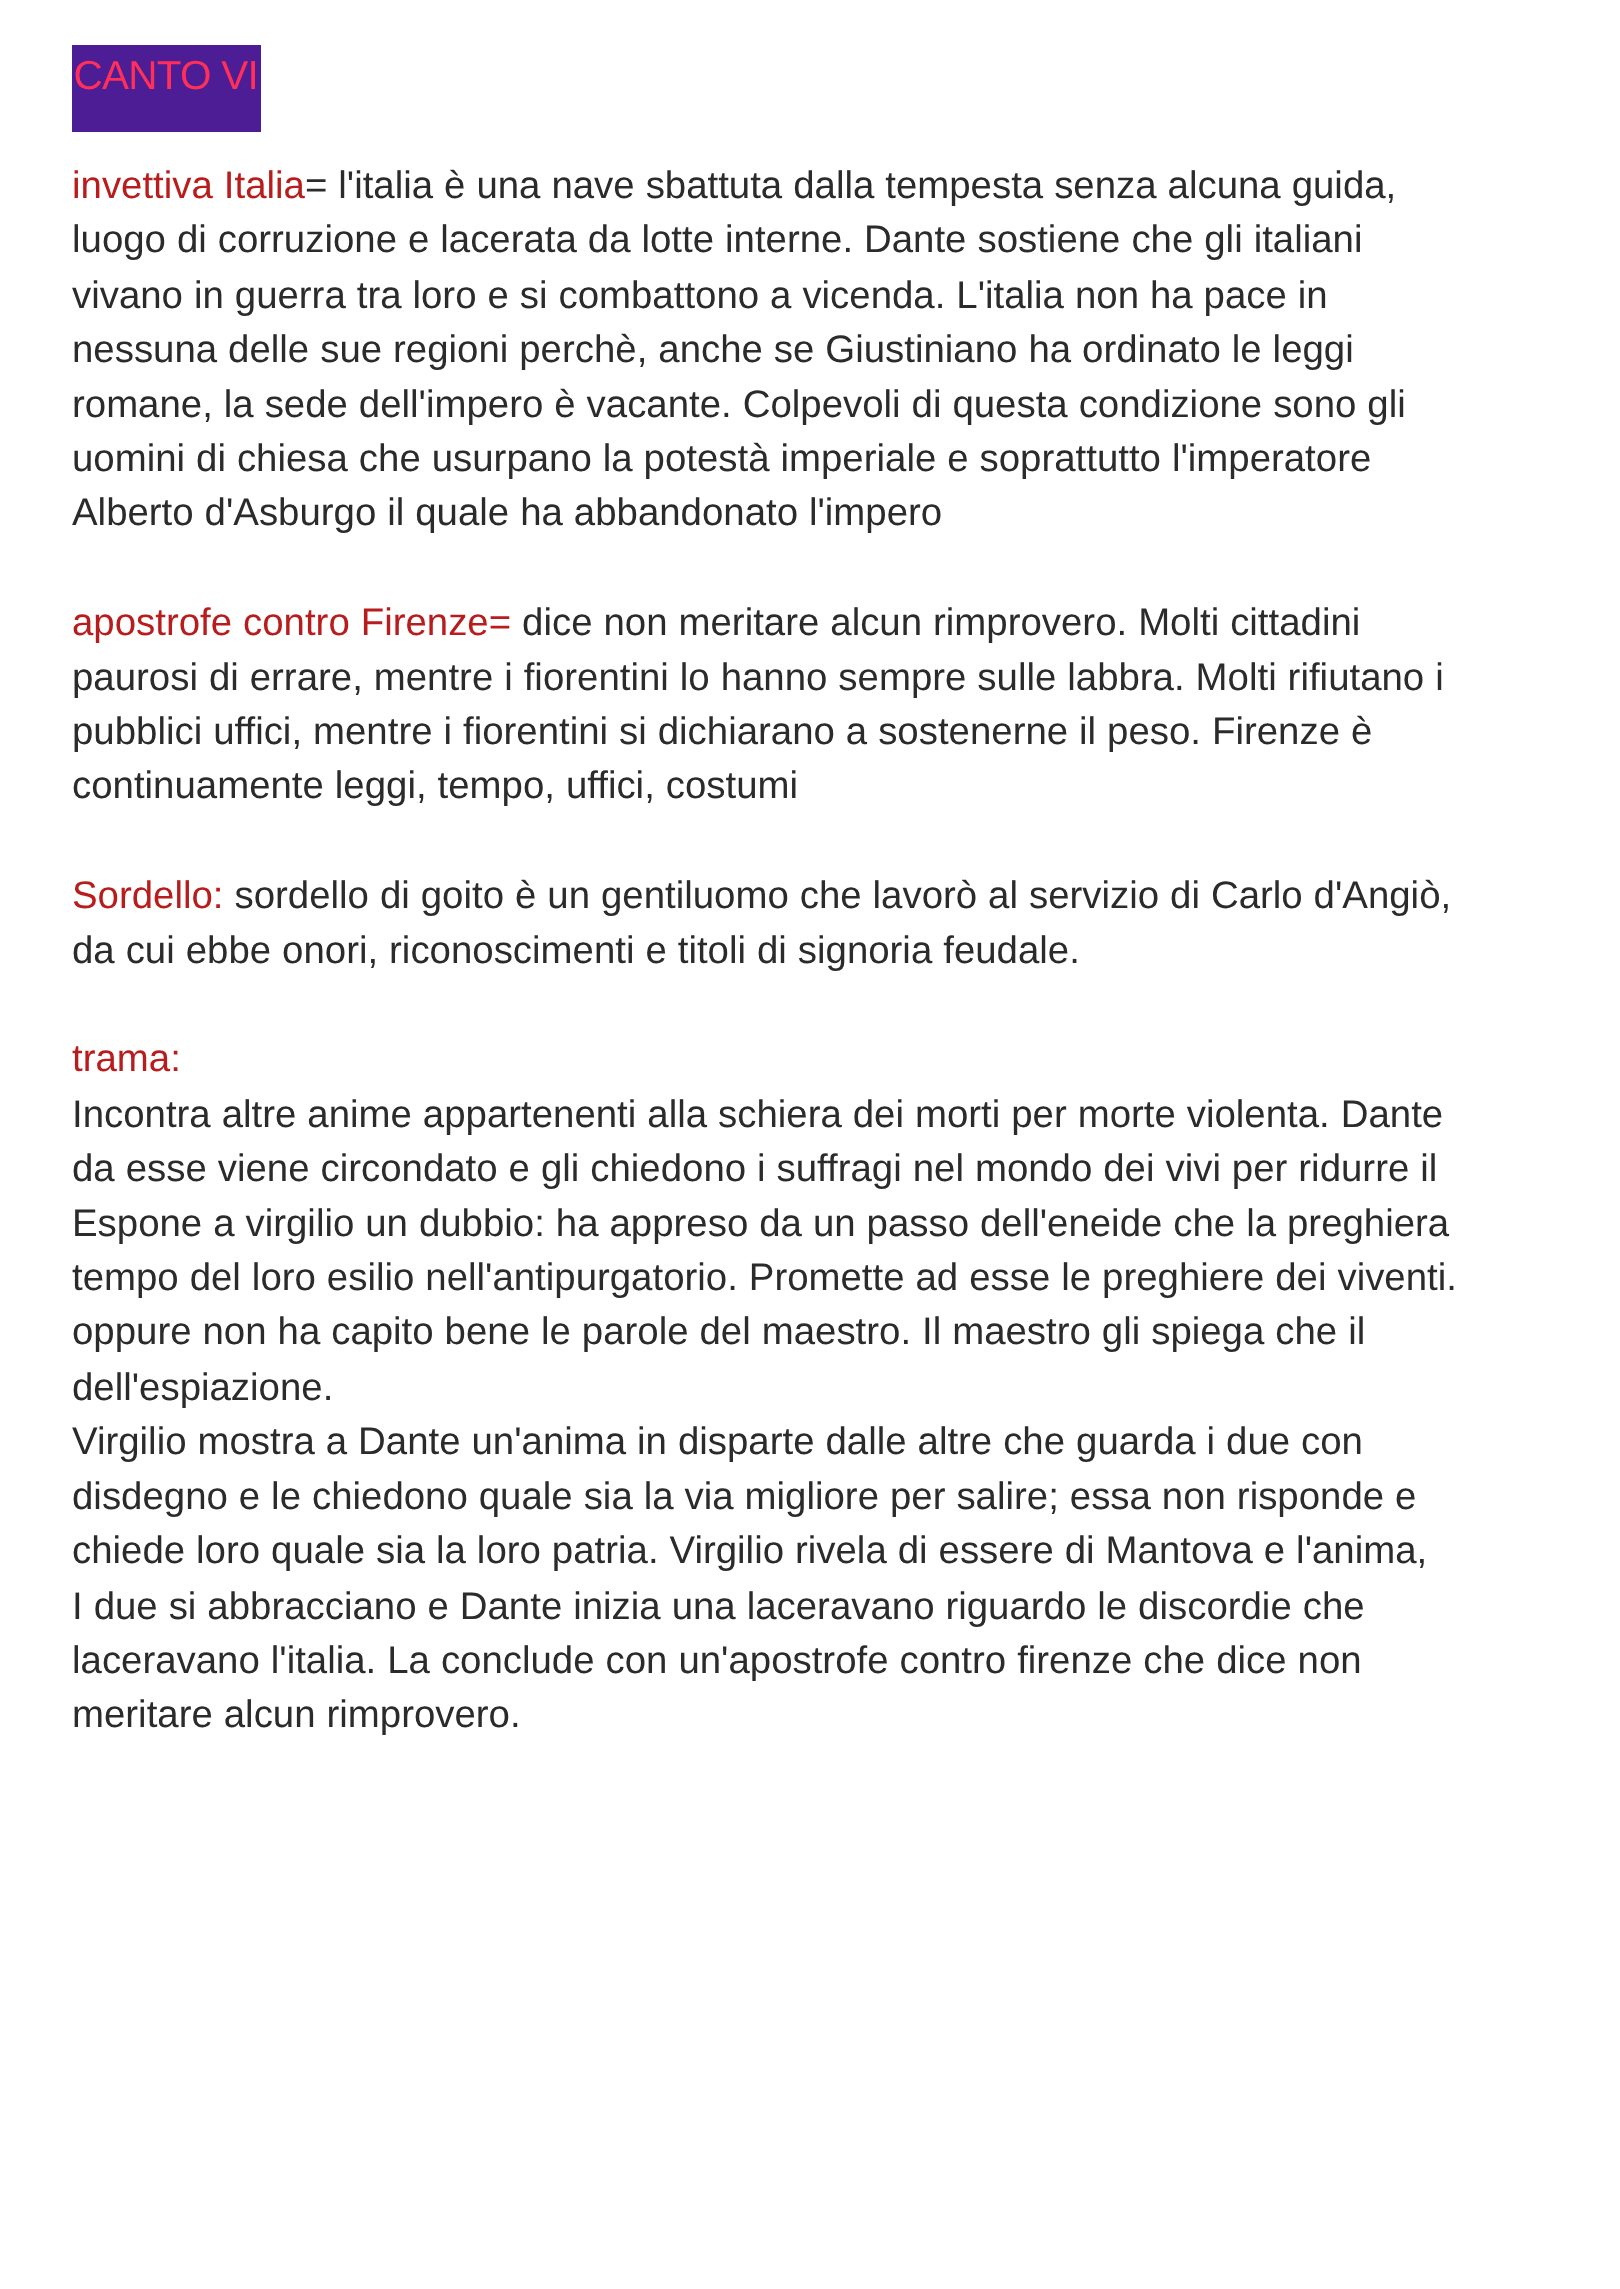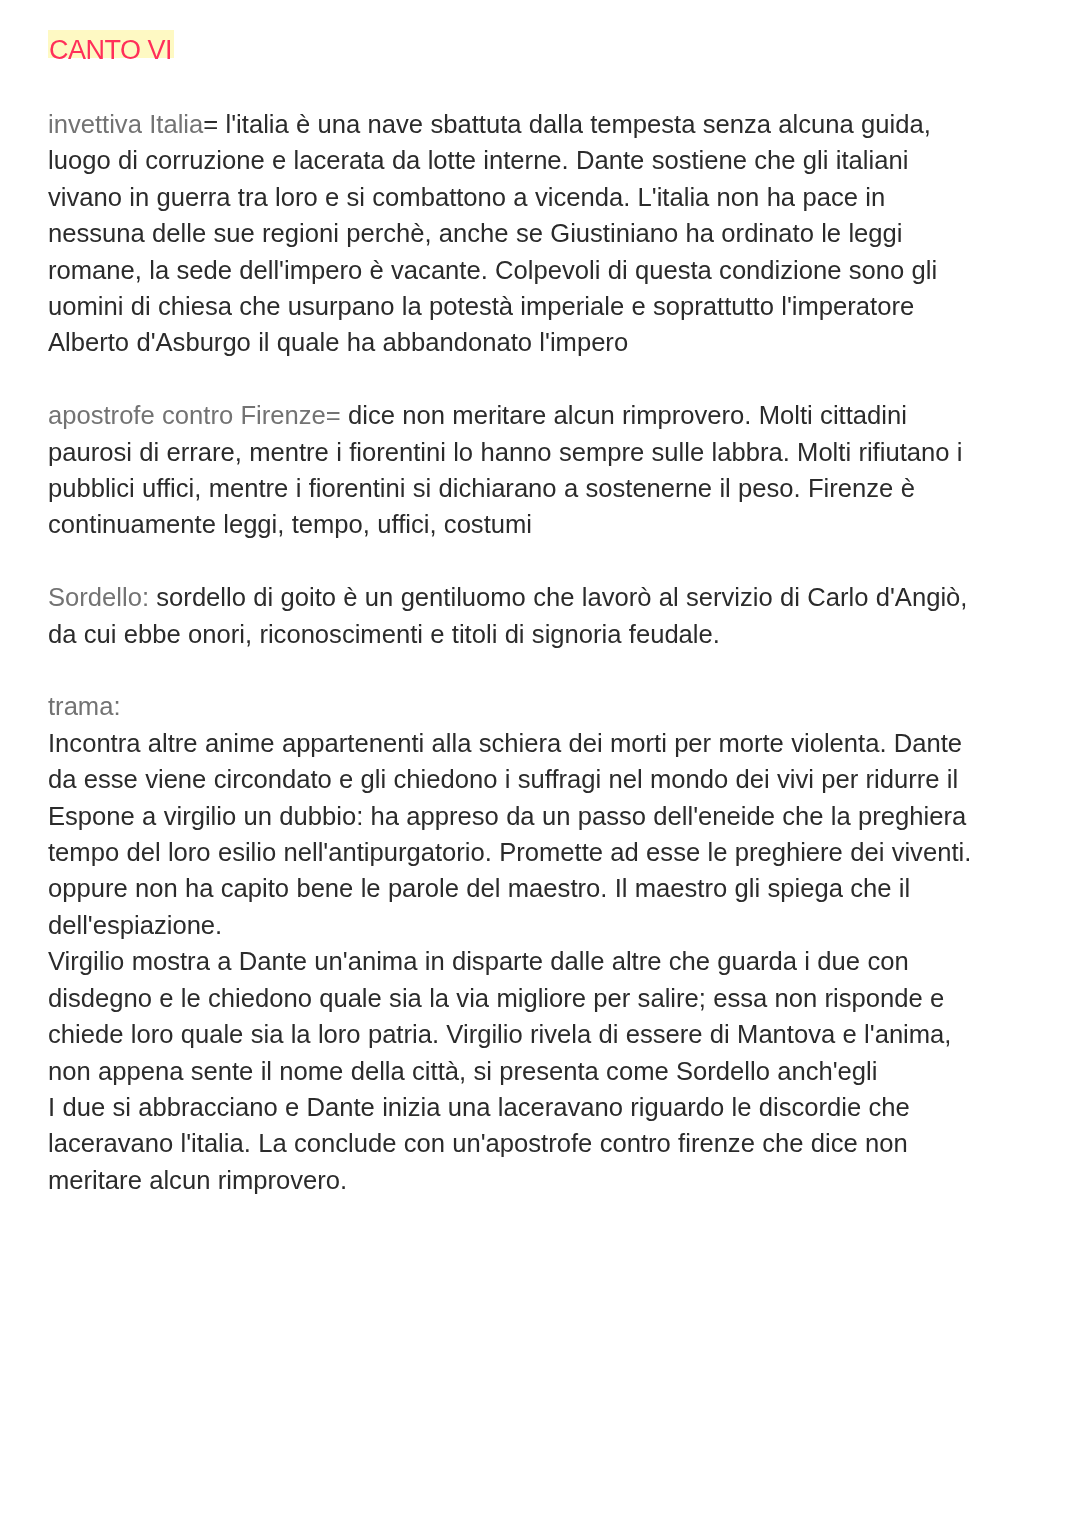--- a/index.html
+++ b/index.html
@@ -20,42 +20,42 @@
       left: 48px;
       top: 30px;
       width: 1000px;
     }
     .title-wrap {
       height: 40px;
       margin-bottom: 36px;
     }
     .title {
       display: inline-block;
-      background: #fef9c3;
+      background: #4c1d95;
       color: #ff2f5a;
       font-size: 27px;
       line-height: 40px;
-      height: 28px;
+      height: 58px;
       padding: 0 2px 0 1px;
       letter-spacing: -0.5px;
       font-weight: normal;
     }
     .para {
       font-size: 25.6px;
       line-height: 36.4px;
       margin: 0 0 36.4px 0;
       white-space: normal;
       word-spacing: 0.2px;
     }
     .line {
       display: block;
       white-space: nowrap;
     }
     .label {
-      color: #737373;
+      color: #b91c1c;
     }
   </style>
 </head>
 <body>
 
 <div class="page">
   <div class="title-wrap">
     <span class="title">CANTO VI</span>
   </div>
 
@@ -83,19 +83,18 @@
         <span class="line"><span class="label">trama:</span><span></span><span></span></span>
         <span class="line"><span>Incontra altre anime appartenenti alla schiera dei morti per morte violenta. Dante</span></span>
         <span class="line"><span>da esse viene circondato e gli chiedono i suffragi nel mondo dei vivi per ridurre il</span></span>
         <span class="line"><span>Espone a virgilio un dubbio: ha appreso da un passo dell'eneide che la preghiera</span></span>
         <span class="line"><span>tempo del loro esilio nell'antipurgatorio. Promette ad esse le preghiere dei viventi.</span></span>
         <span class="line"><span>oppure non ha capito bene le parole del maestro. Il maestro gli spiega che il</span></span>
         <span class="line"><span>dell'espiazione.</span></span>
         <span class="line"><span>Virgilio mostra a Dante un'anima in disparte dalle altre che guarda i due con</span></span>
         <span class="line"><span>disdegno e le chiedono quale sia la via migliore per salire; essa non risponde e</span></span>
         <span class="line"><span>chiede loro quale sia la loro patria. Virgilio rivela di essere di Mantova e l'anima,</span></span>
-        <span class="line"><span>non appena sente il nome della città, si presenta come Sordello anch'egli</span></span>
         <span class="line"><span>I due si abbracciano e Dante inizia una laceravano riguardo le discordie che</span></span>
         <span class="line"><span>laceravano l'italia. La conclude con un'apostrofe contro firenze che dice non</span></span>
         <span class="line"><span>meritare alcun rimprovero.</span></span>
       </div>
     </div>
 </div>
 
 </body></html>

